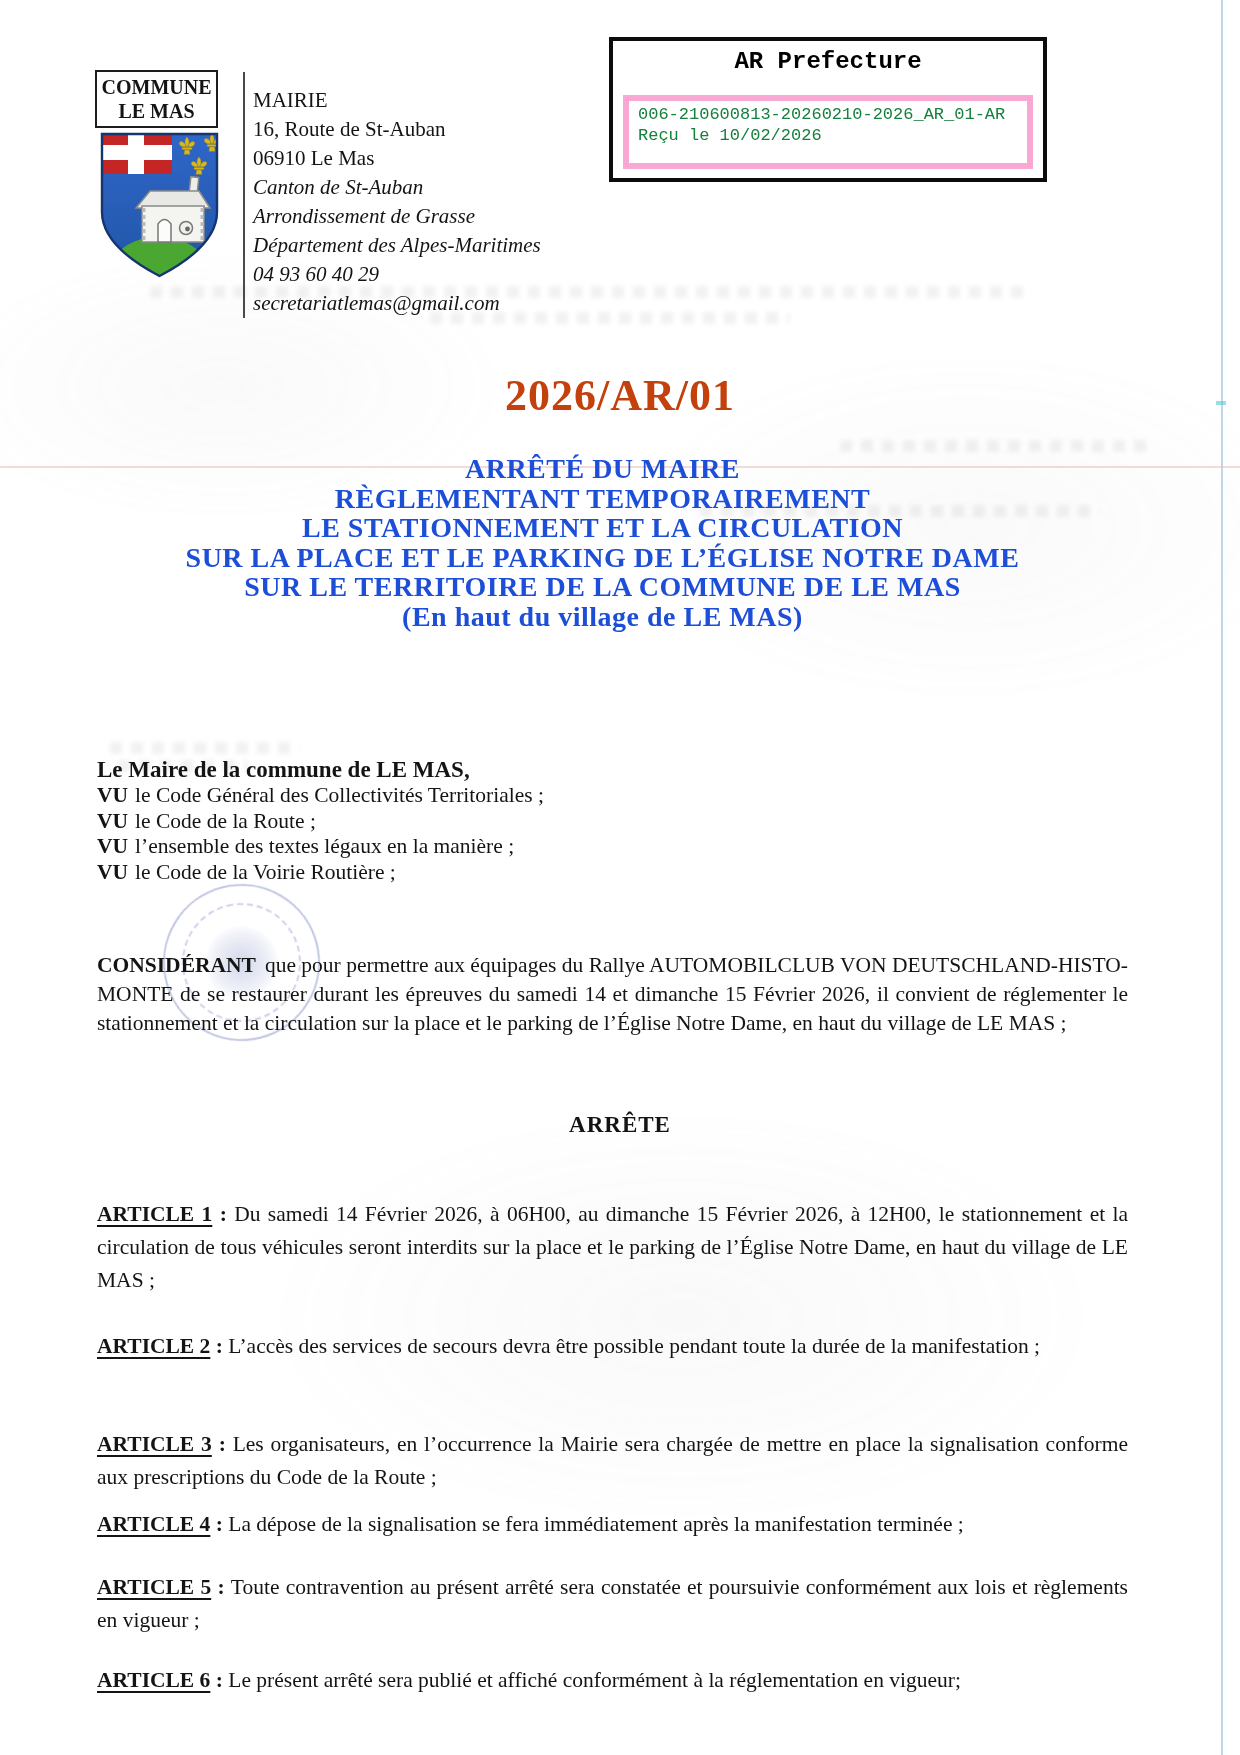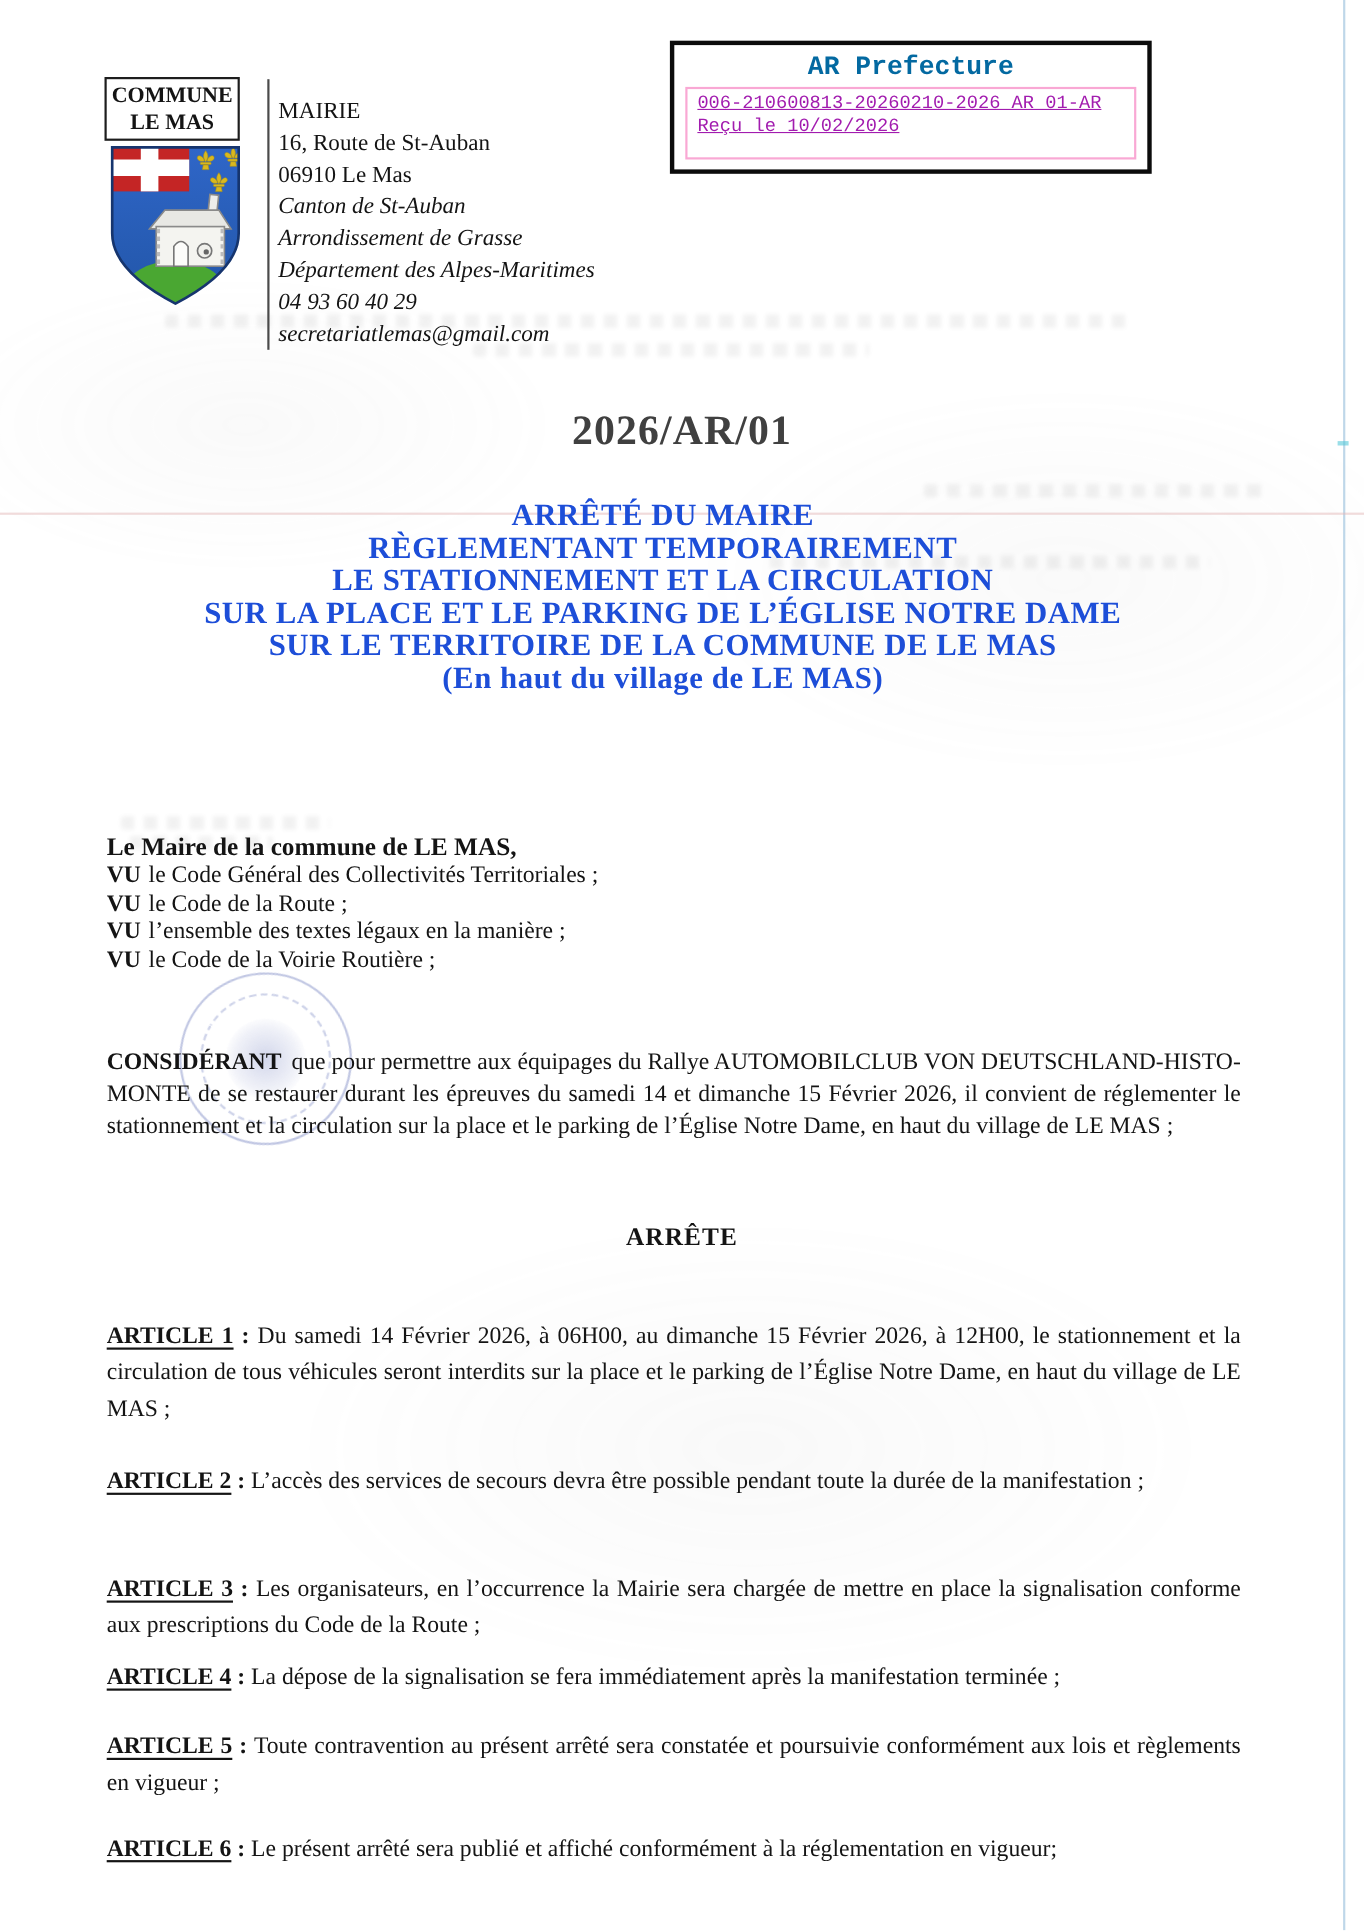--- a/index.html
+++ b/index.html
@@ -30,25 +30,25 @@
   
   .commune-box{position:absolute;left:95px;top:70px;width:119px;border:2px solid #1d1d1d;background:#fff;
     text-align:center;font-weight:bold;font-size:20px;line-height:24px;padding:3px 0;}
   .crest{position:absolute;left:100px;top:132px;}
   .header-divider{position:absolute;left:243px;top:72px;width:2px;height:246px;background:#4a4a4a;}
   .mairie{position:absolute;left:253px;top:86px;font-size:21px;line-height:29px;}
   .mairie .b{font-weight:normal;}
   .mairie .i{font-style:italic;}
   .ar-box{position:absolute;left:609px;top:37px;width:438px;border:4px solid #0c0c0c;background:#fff;
     font-family:"Liberation Mono","DejaVu Sans Mono",monospace;box-sizing:border-box;}
-  .ar-title{text-align:center;font-weight:bold;font-size:24px;padding:7px 0 4px;color:#0369a1;}
-  .ar-inner{border:2px solid #f9a8d4;margin:0 10px 9px;padding:3px 9px 17px;font-size:17px;line-height:21px;color:#a21caf;text-decoration:underline;}
+  .ar-title{text-align:center;font-weight:bold;font-size:24px;padding:7px 0 20px;color:#000000;}
+  .ar-inner{border:6px solid #f9a8d4;margin:0 10px 9px;padding:3px 9px 17px;font-size:17px;line-height:21px;color:#15803d;}
   
   .doc-number{position:absolute;left:0;top:370px;width:1240px;text-align:center;
-    font-size:38px;font-weight:bold;letter-spacing:1px;color:#404040;}
+    font-size:44px;font-weight:bold;letter-spacing:1px;color:#c2410c;}
   .doc-title{position:absolute;left:0;top:454px;width:1205px;text-align:center;
     font-weight:bold;font-size:28px;line-height:29.5px;letter-spacing:.5px;color:#1d4ed8;}
   .opening{position:absolute;left:97px;top:714px;font-size:23px;font-weight:bold;margin-top:43px;}
   .vu-block{position:absolute;left:97px;top:783px;font-size:21.5px;line-height:25.5px;}
   .vu-prefix{font-weight:bold;margin-right:7px;}
   .para{position:absolute;left:97px;width:1031px;text-align:justify;font-size:21.5px;}
   .considerant{top:929px;line-height:29px;}
   .cons-prefix{font-weight:bold;margin-right:9px;}
   .arrete-heading{position:absolute;left:0;top:1112px;width:1240px;text-align:center;
     font-weight:bold;font-size:23px;letter-spacing:1px;}

